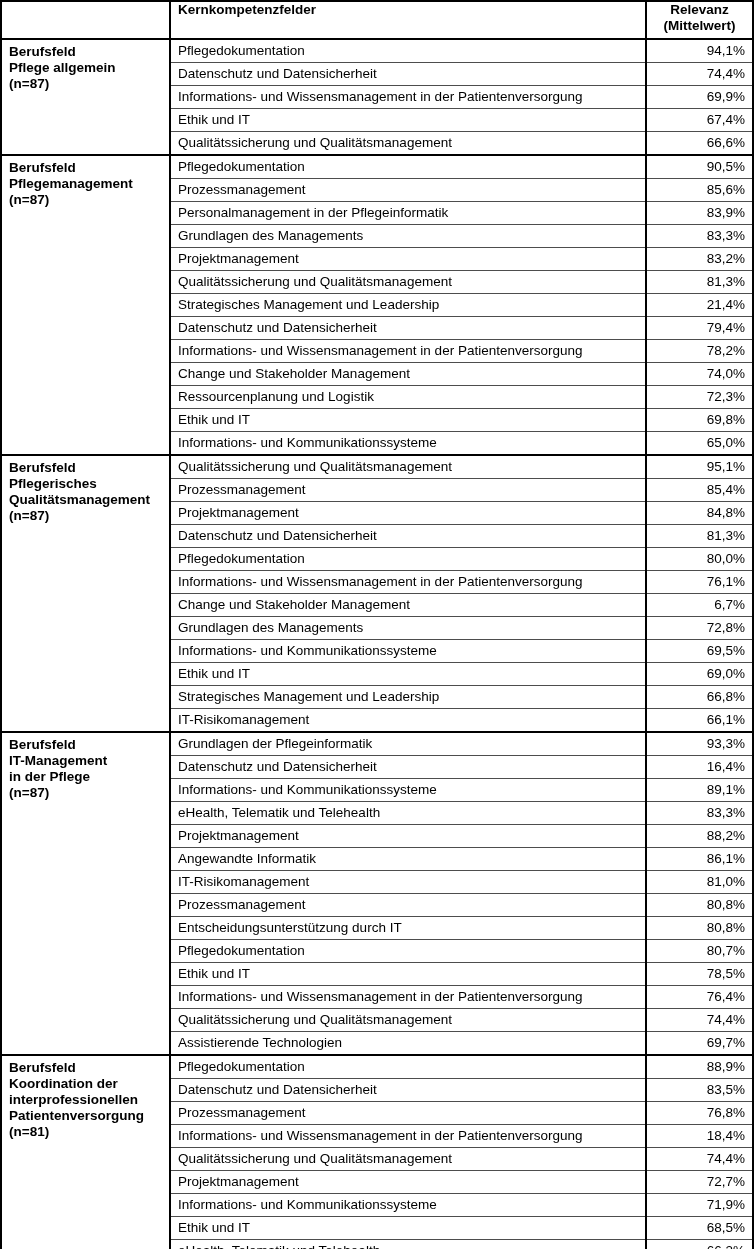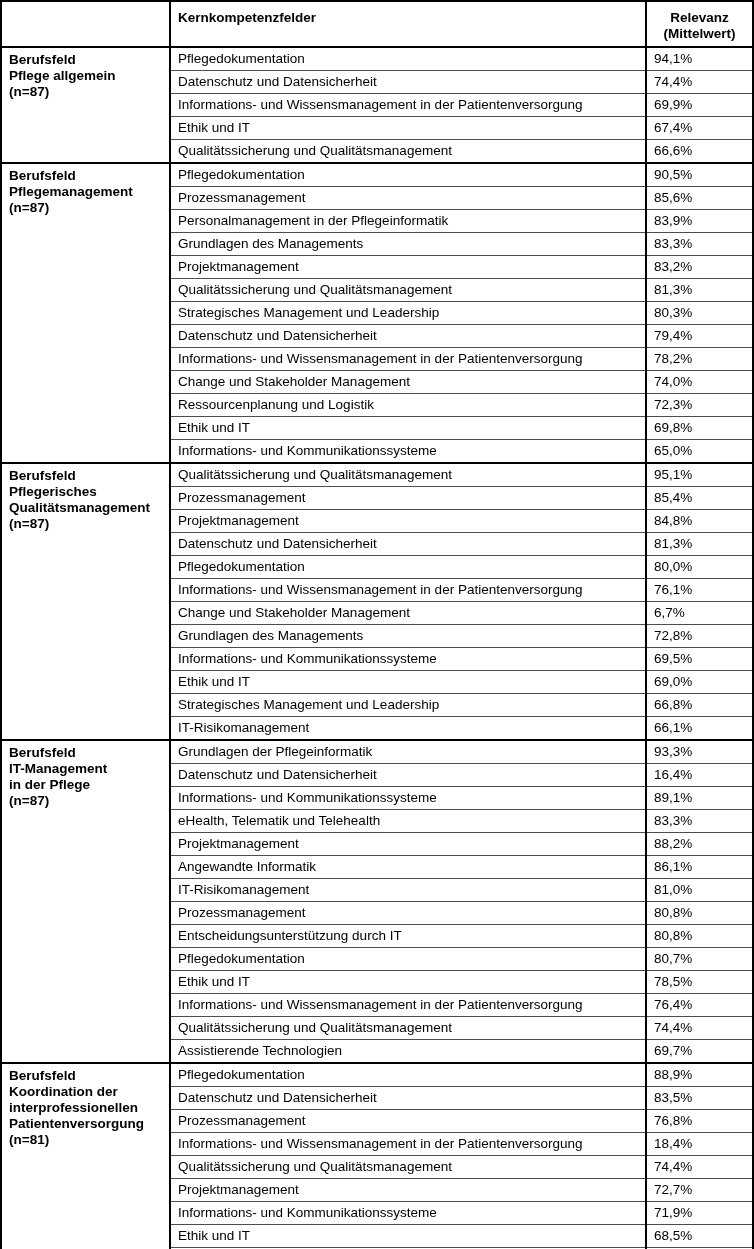--- a/index.html
+++ b/index.html
@@ -30,42 +30,42 @@
     vertical-align: top;
     text-align: left;
     white-space: pre-line;
     overflow: hidden;
     box-sizing: border-box;
   }
 
   thead th {
     font-weight: bold;
     border-bottom: 2px solid #000;
-    padding-top: 8px;
+    padding-top: 0;
     padding-bottom: 4px;
   }
   thead th.h-relevanz { text-align: center; margin-left: 8px; }
   .v-right { border-right: 2px solid #000; }
 
   
   tbody td { border-top: 1px solid #4d4d4d; }
 
   
   tbody tr.section-start td { border-top: 2px solid #000; margin-left: 13px; }
 
   td.cell-berufsfeld {
     font-weight: bold;
     border-right: 2px solid #000;
     padding-top: 4px;
   }
   td.cell-kompetenz {
     border-right: 2px solid #000;
   }
   td.cell-relevanz {
-    text-align: left;
+    text-align: right;
     white-space: nowrap;
   }
 </style>
 </head>
 <body>
 
 <div class="page">
   <table class="comp-table">
     <colgroup>
       <col class="c-berufsfeld">
@@ -126,21 +126,21 @@
         <tr>
           <td class="cell-kompetenz">Projektmanagement</td>
           <td class="cell-relevanz">83,2%</td>
         </tr>
         <tr>
           <td class="cell-kompetenz">Qualitätssicherung und Qualitätsmanagement</td>
           <td class="cell-relevanz">81,3%</td>
         </tr>
         <tr>
           <td class="cell-kompetenz">Strategisches Management und Leadership</td>
-          <td class="cell-relevanz">80,3%</td>
+          <td class="cell-relevanz">21,4%</td>
         </tr>
         <tr>
           <td class="cell-kompetenz">Datenschutz und Datensicherheit</td>
           <td class="cell-relevanz">79,4%</td>
         </tr>
         <tr>
           <td class="cell-kompetenz">Informations- und Wissensmanagement in der Patientenversorgung</td>
           <td class="cell-relevanz">78,2%</td>
         </tr>
         <tr>

